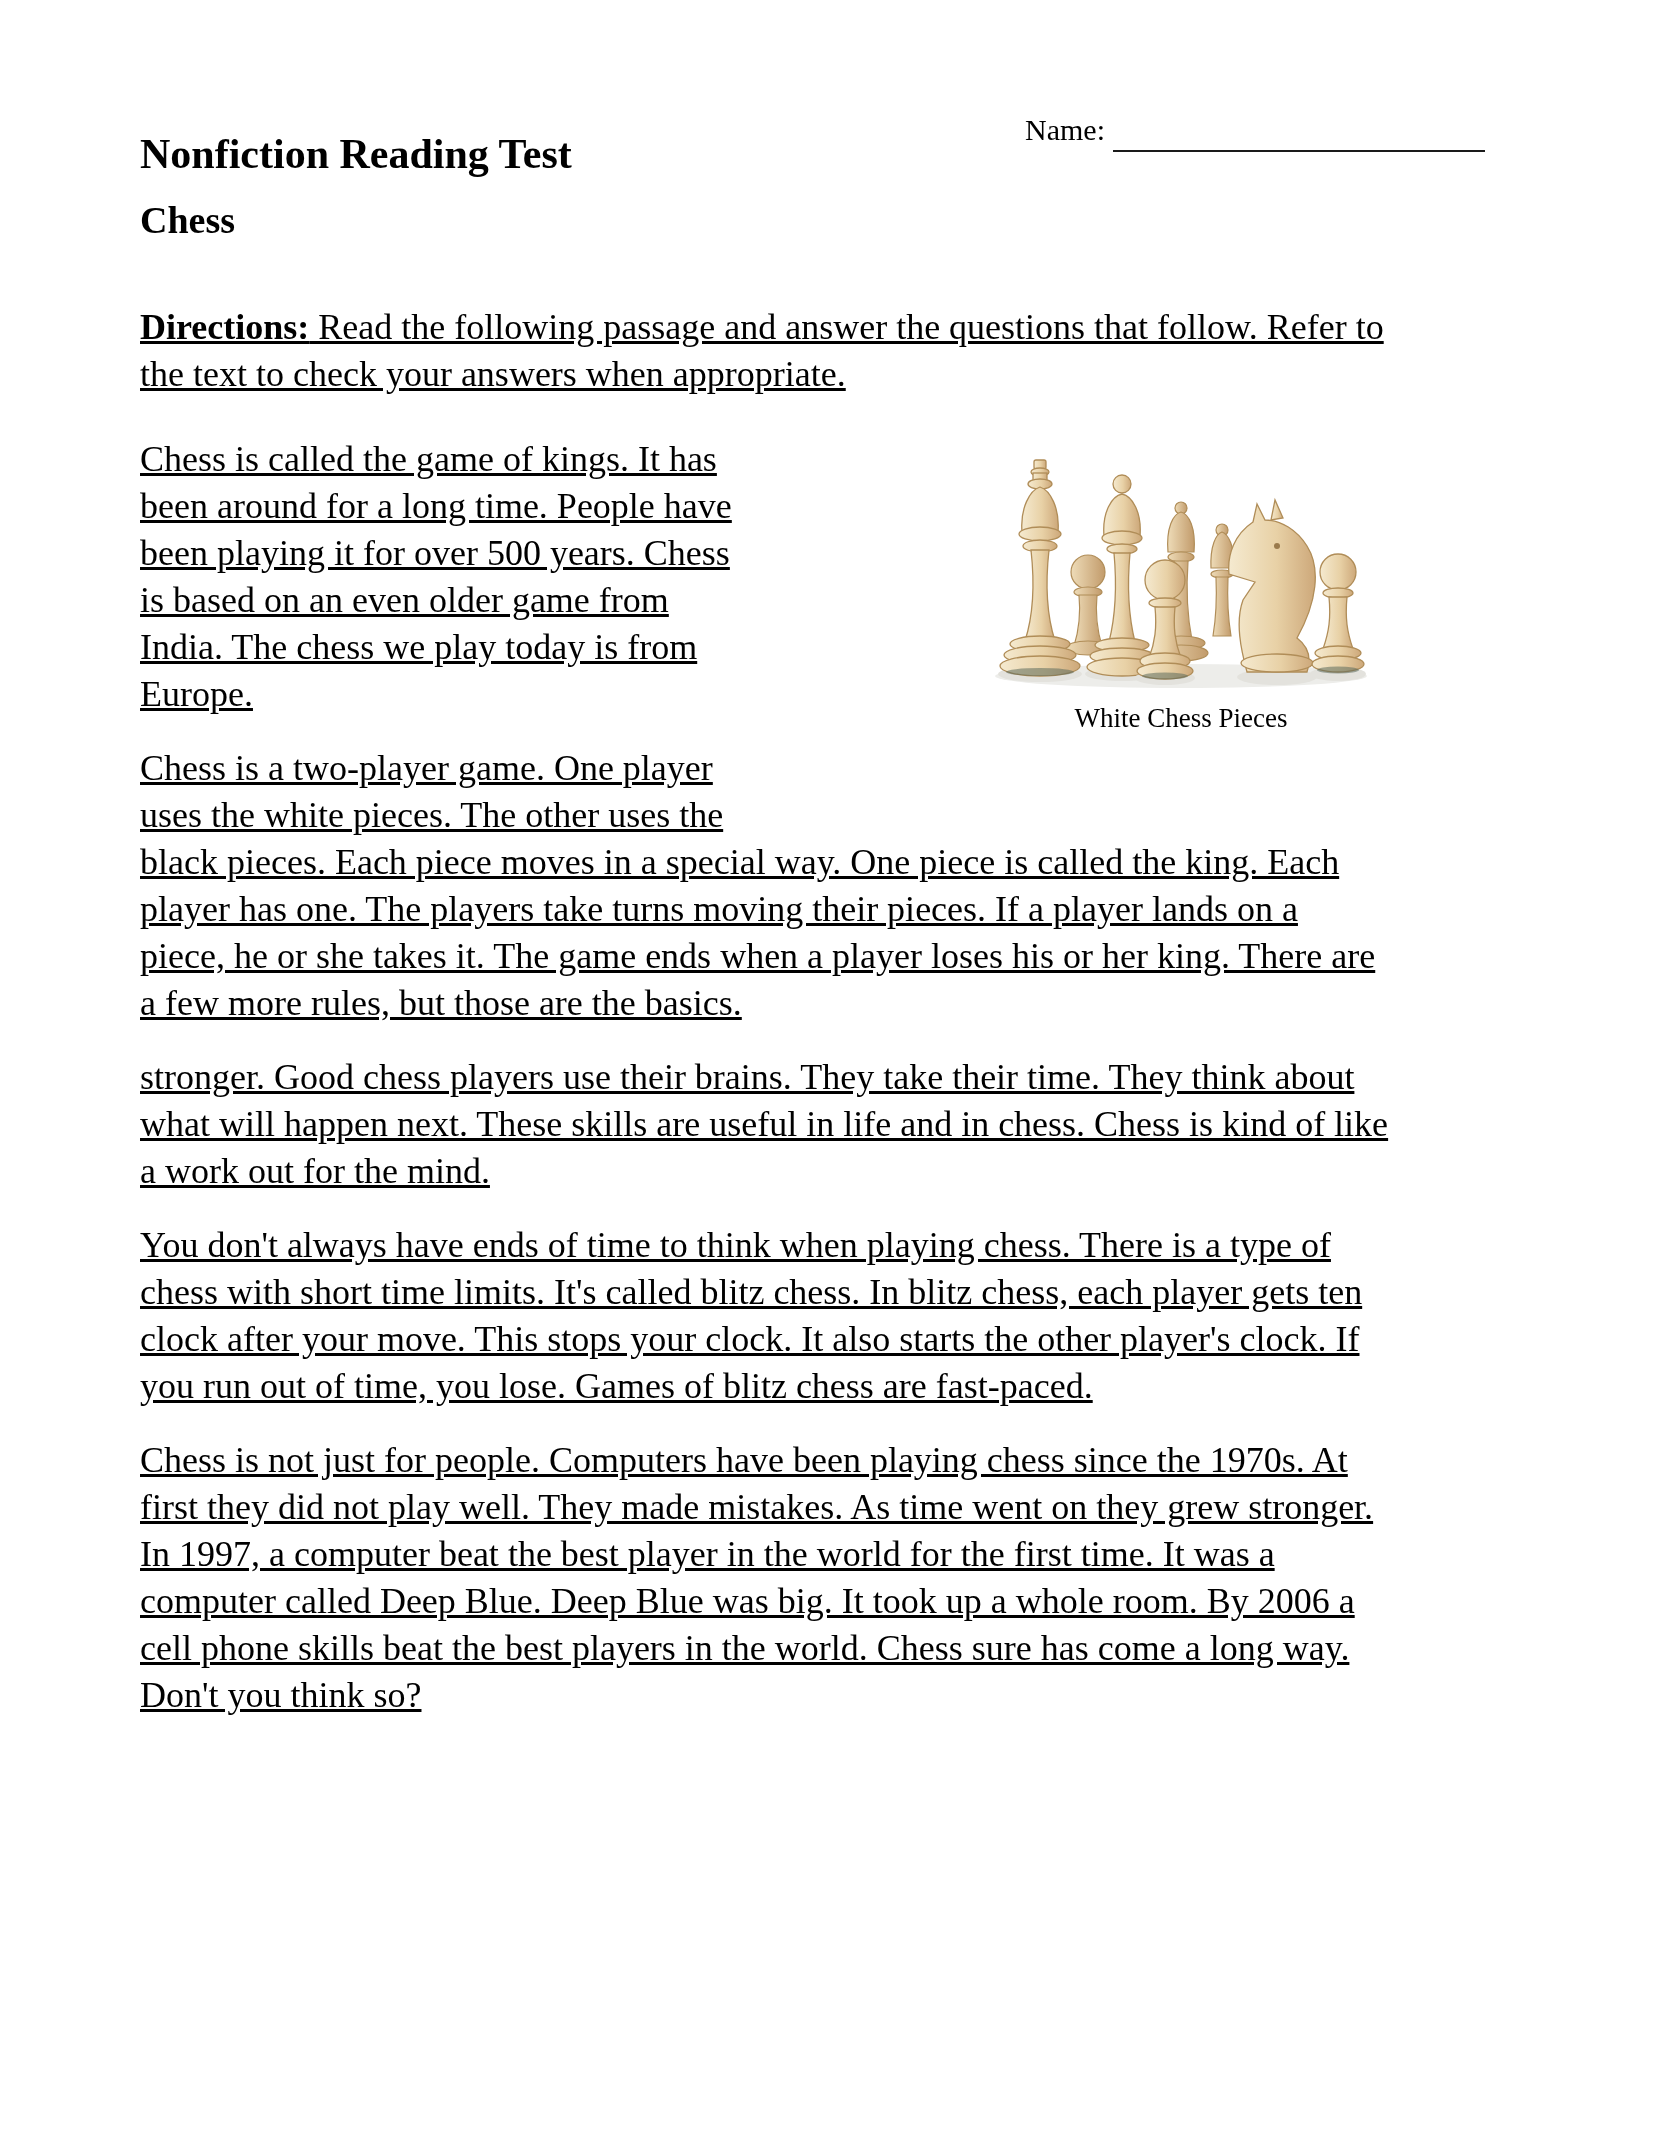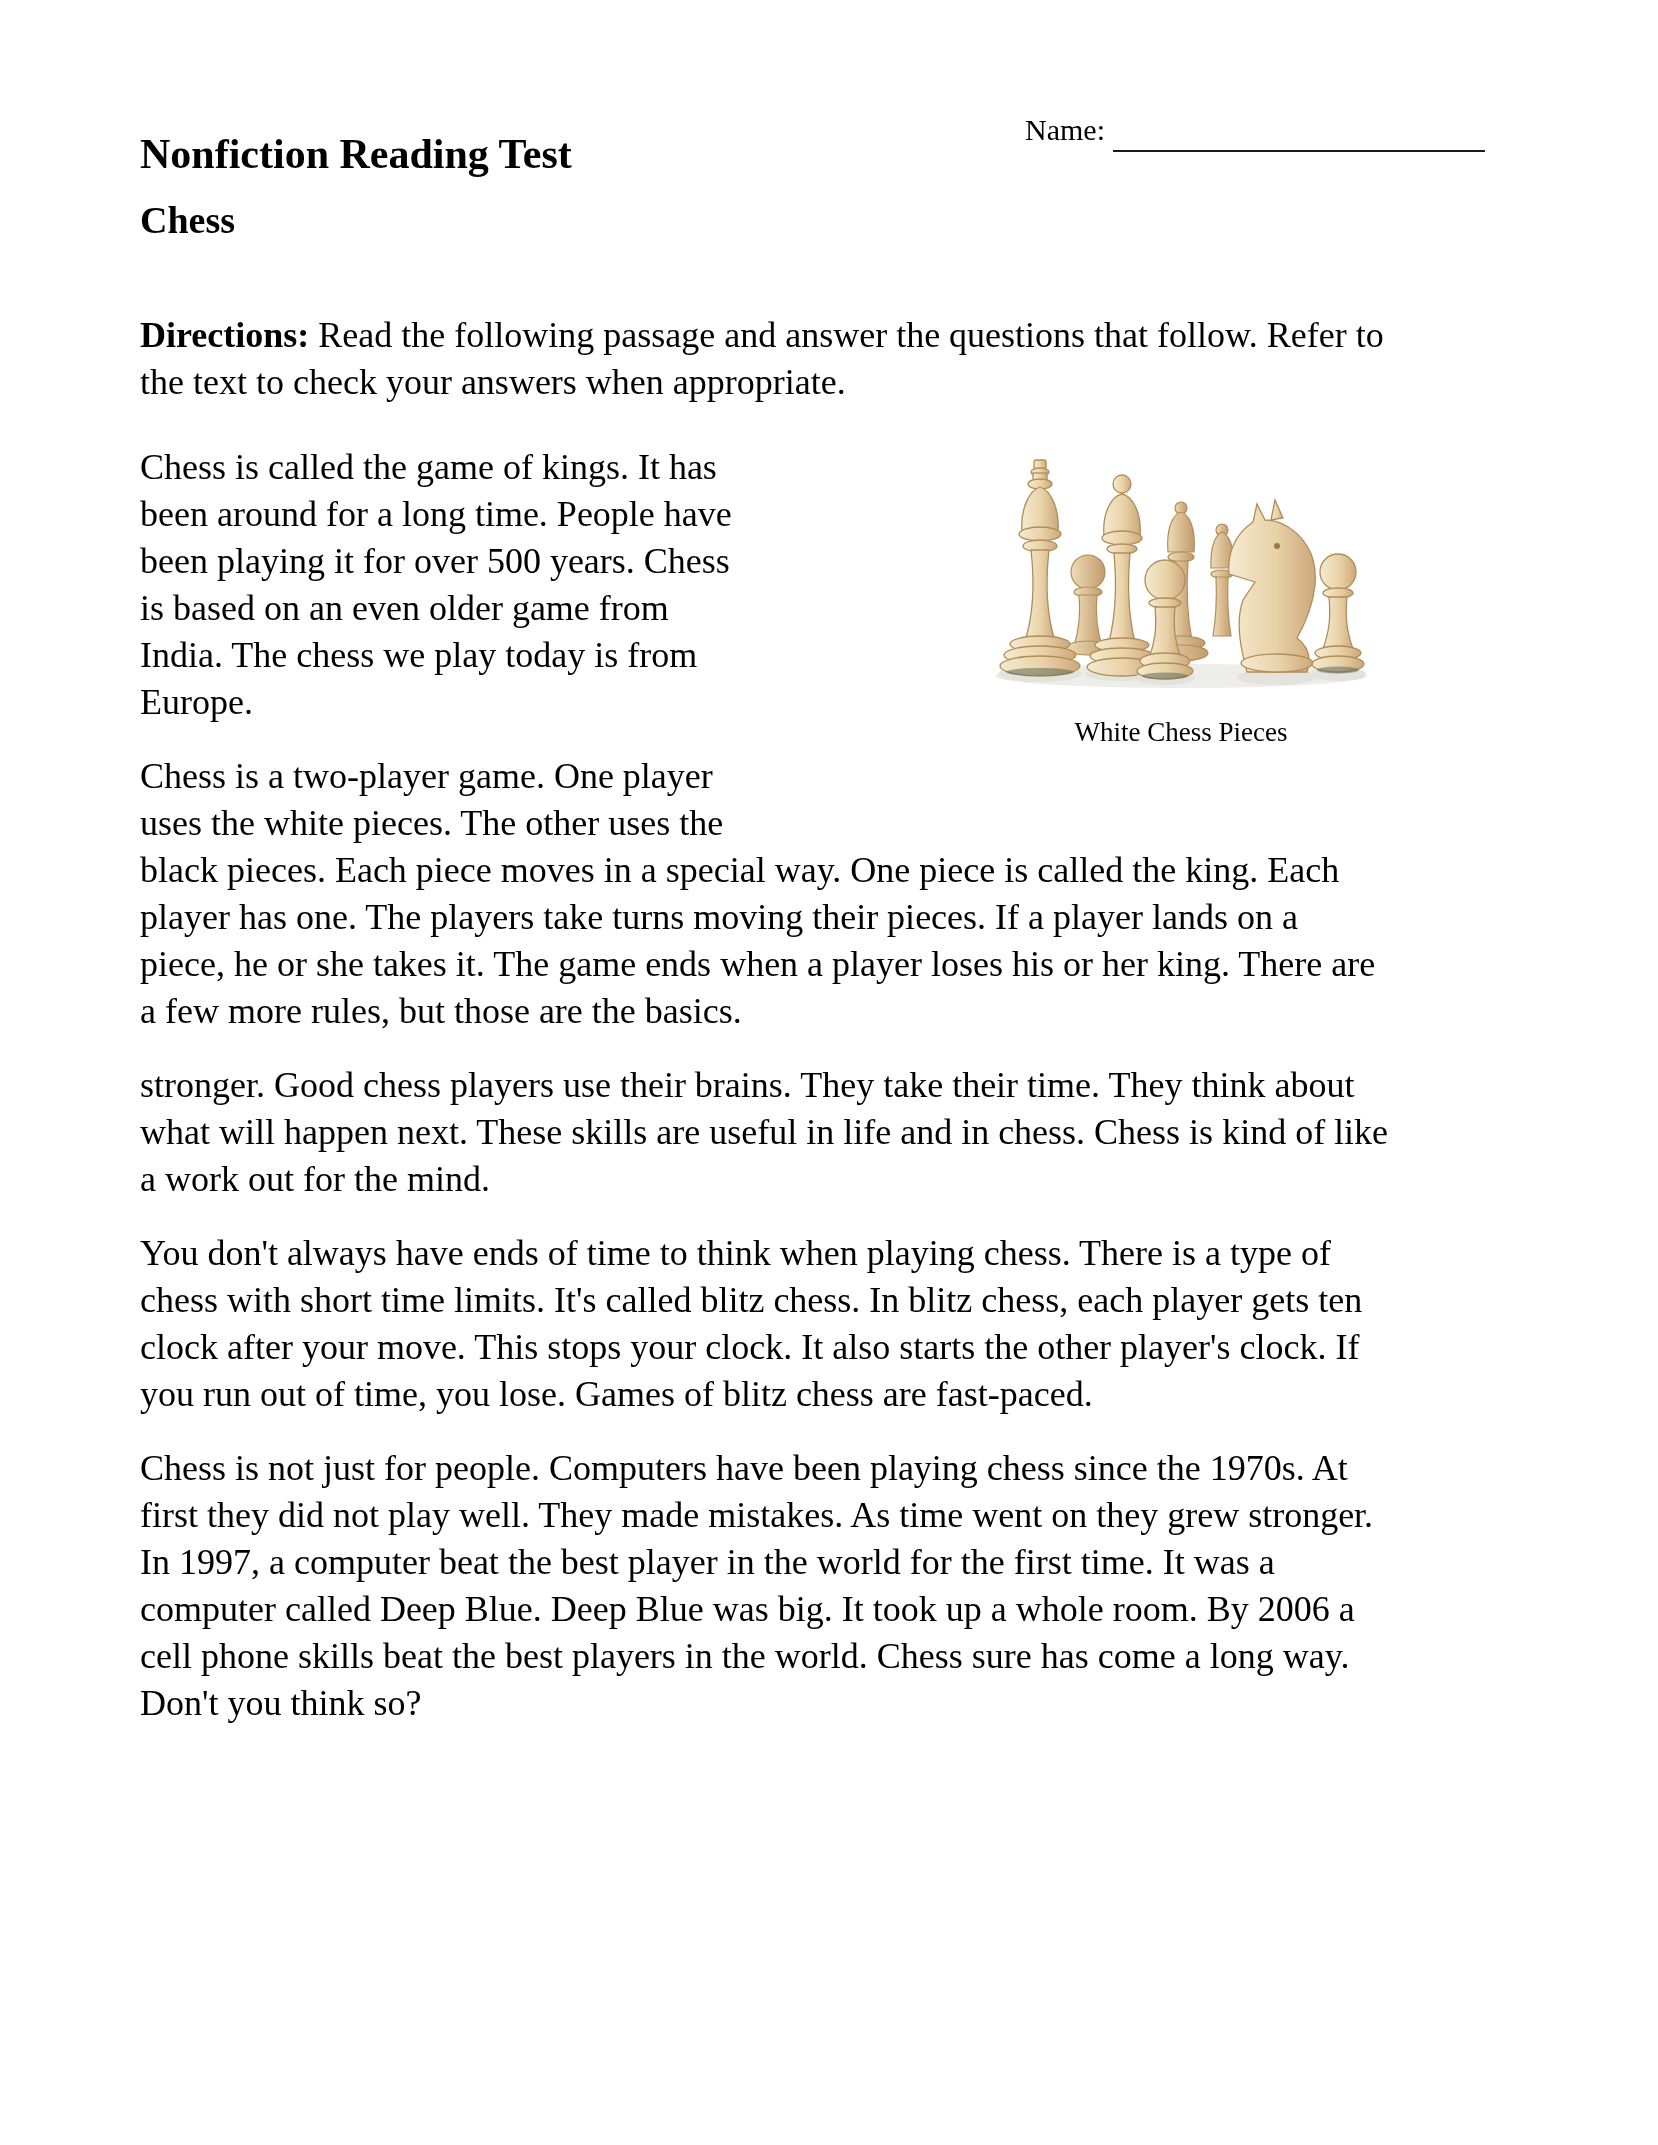--- a/index.html
+++ b/index.html
@@ -21,32 +21,32 @@
     width:372px;height:40px;
     border-bottom:2px solid #1a1a1a;
     margin-left:8px;
     vertical-align:bottom;
   }
   
   .title{position:absolute;left:140px;top:127px;font-size:42px;font-weight:bold;line-height:55px;margin:0;}
   .subtitle{position:absolute;left:140px;top:193px;font-size:38px;font-weight:bold;line-height:55px;margin:0;}
   
   .content{position:absolute;left:140px;top:296px;width:1370px;}
-  .para{margin:16px 0 27px 0;}
+  .para{margin:8px 0 27px 0;text-decoration:underline;}
   .para.directions{margin-bottom:38px;}
   .body-line{
     font-size:36px;
     line-height:47px;
     white-space:pre;
   }
   .bold{font-weight:bold;}
   
   .figure{position:absolute;left:985px;top:450px;width:392px;margin:0;text-align:center;}
   .figure svg{display:block;}
-  .figure figcaption{font-size:27px;line-height:32px;margin-top:26px;}
+  .figure figcaption{font-size:27px;line-height:32px;margin-top:12px;}
 </style>
 </head>
 <body>
 
 <div class="page">
 
   <div class="name-row">
     <span class="name-label">Name:</span><span class="name-line"></span>
   </div>
 

